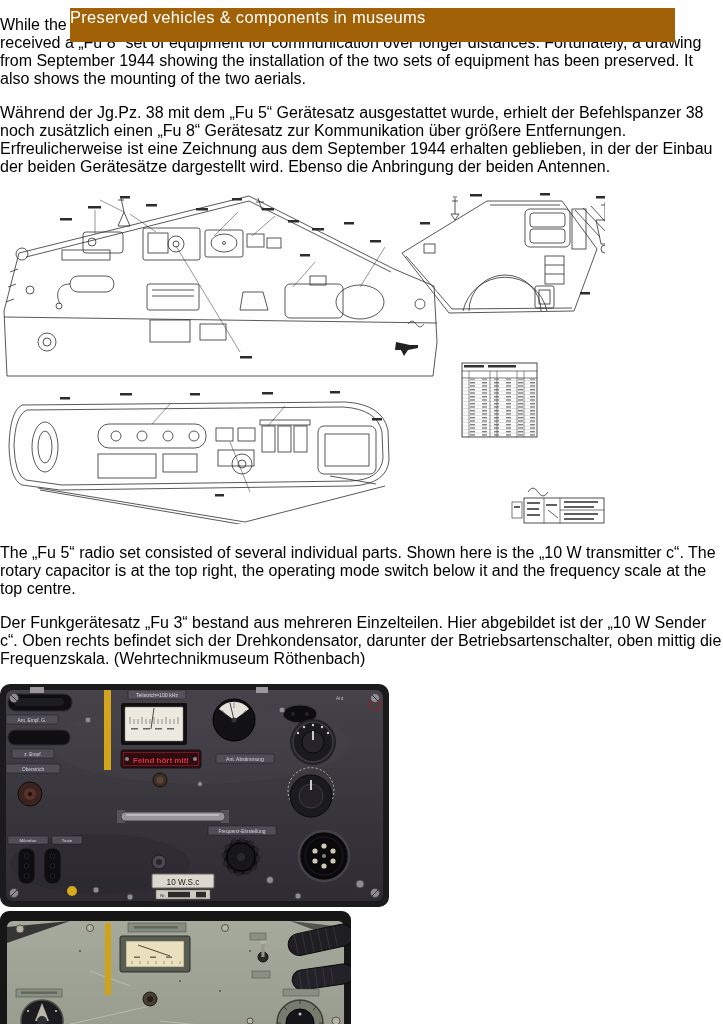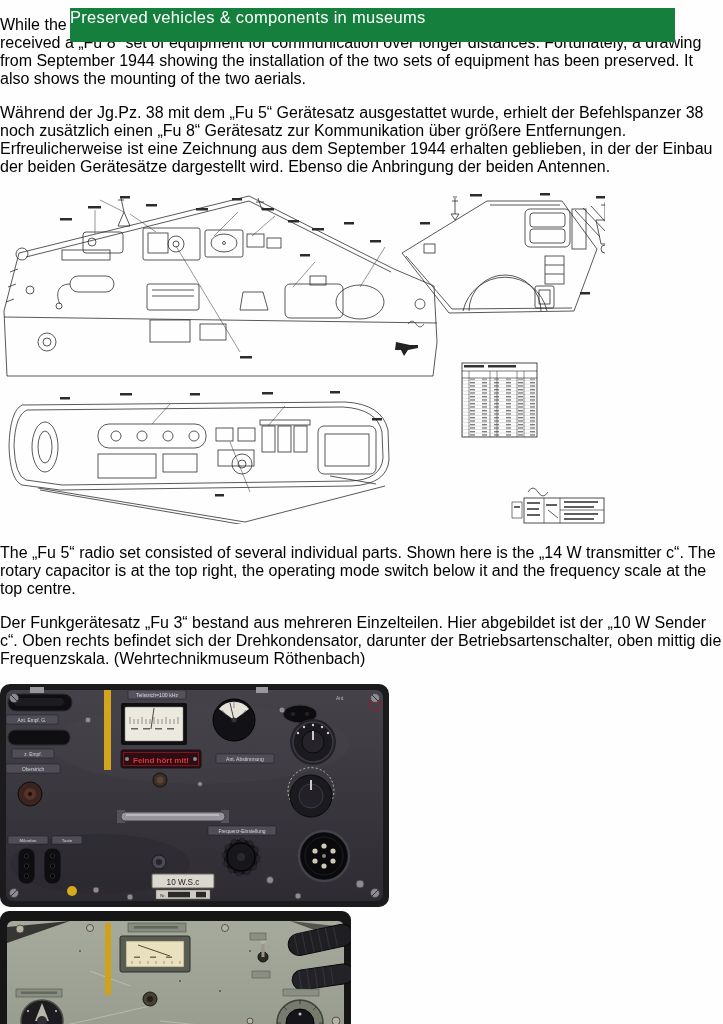--- a/index.html
+++ b/index.html
@@ -1,19 +1,19 @@
 <!DOCTYPE html>
 <html><head>
 <meta charset="utf-8">
 <style>
   html,body{margin:0;padding:0;background:#e9e9e9;}
   .page{position:relative;width:723px;height:1024px;background:#fefefe;margin:0 auto;
         font-family:"Liberation Sans",sans-serif;overflow:hidden;}
   
-  .header-bar{position:absolute;left:70px;top:8px;width:605px;height:34px;background:#15803d;
+  .header-bar{position:absolute;left:70px;top:8px;width:605px;height:34px;background:#a16207;
 '            display:flex;align-items:center;justify-content:flex-end;}
   .header-bar{display:flex;align-items:center;justify-content:flex-end;}
   .header-title{color:#fff;font-size:16.5px;letter-spacing:.3px;padding-right:14px;}
   .footer-bar{position:absolute;left:70px;top:997px;width:653px;height:24px;background:#a6a6a6;
               display:flex;align-items:center;justify-content:space-between;}
   .footer-imprint{color:#fff;font-size:8.5px;padding-left:10px;}
   .footer-page{color:#fff;font-size:10.5px;padding-right:7px;}
   /* intro two-column bordered block */
   .intro-box{position:absolute;left:66px;top:80px;width:609px;height:88px;border:1.5px solid #4a4a4a;
              display:flex;box-sizing:border-box;}
@@ -224,21 +224,21 @@
           <rect x="564" y="321" width="34" height="2"></rect>
             <rect x="564" y="326" width="30" height="2"></rect>
           <rect x="514" y="314" width="6" height="2"></rect>
         </g>
         <path d="M528,300 q5,-8 10,0 t10,0 M548,318 l10,8" stroke="#333" fill="none" stroke-width="0.8"></path>
       </g>
     </svg>
   </div>
 
   <div class="caption cap-transmitter">
-    <p class="txt-en">The „Fu 5“ radio set consisted of several individual parts. Shown here is the „14 W transmitter c“. The rotary capacitor is at the top right, the operating mode switch below it and the frequency scale at the top centre.</p>
+    <p class="txt-en">The „Fu 5“ radio set consisted of several individual parts. Shown here is the „10 W transmitter c“. The rotary capacitor is at the top right, the operating mode switch below it and the frequency scale at the top centre.</p>
     <p class="txt-de">Der Funkgerätesatz „Fu 3“ bestand aus mehreren Einzelteilen. Hier abgebildet ist der „10 W Sender c“. Oben rechts befindet sich der Drehkondensator, darunter der Betriebsartenschalter, oben mittig die Frequenzskala. (Wehrtechnikmuseum Röthenbach)</p>
   </div>
   <div class="arrow-right"></div>
 
   <div class="photo photo-transmitter">
     <svg width="389" height="223" viewBox="0 0 389 223">
       <defs>
         <linearGradient id="tg1" x1="0" y1="0" x2="0" y2="1">
           <stop offset="0" stop-color="#45424a"></stop>
             <stop offset="1" stop-color="#2e2c32"></stop>

